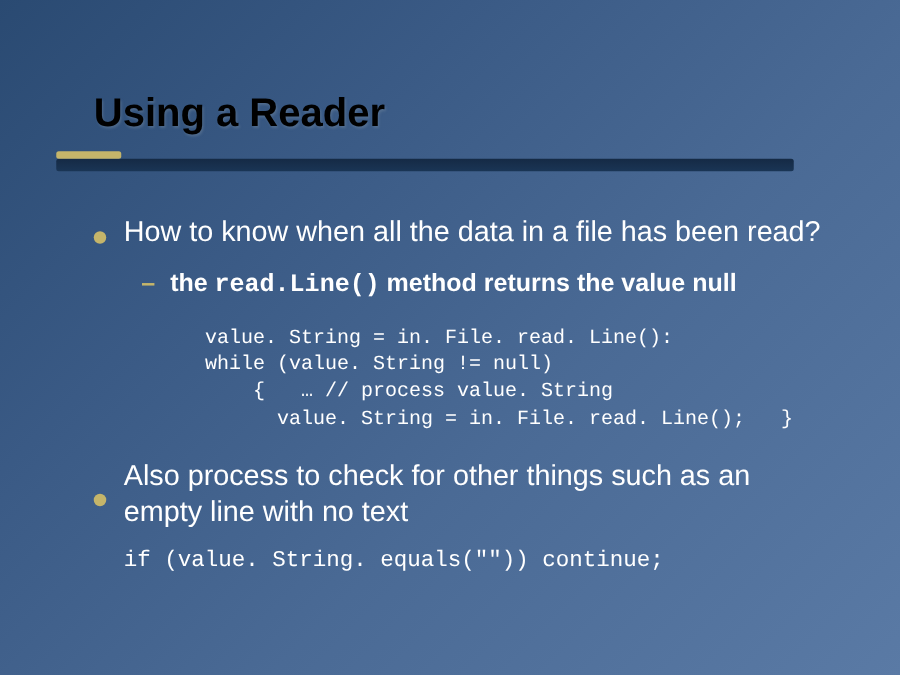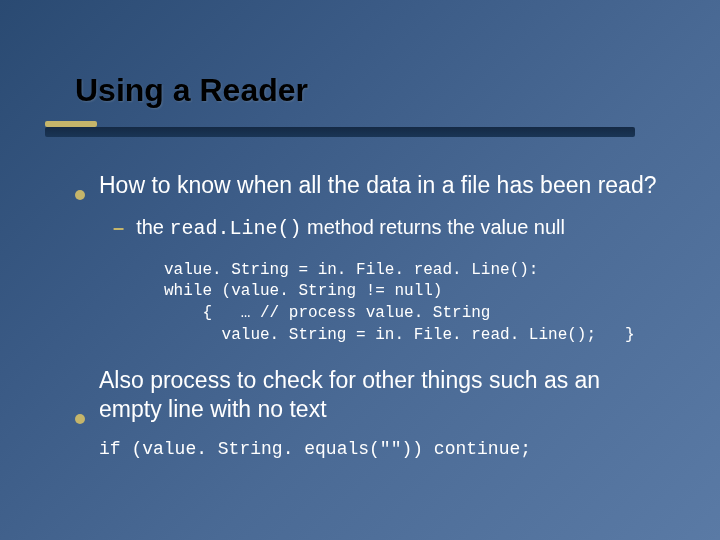--- a/index.html
+++ b/index.html
@@ -49,21 +49,21 @@
     width: 52px;
     height: 6px;
     background: #c5b56a;
     border-radius: 2px;
   }
   .content {
     padding: 30px 60px 0 75px;
   }
   .bullet-item {
     display: flex;
-    align-items: flex-end;
+    align-items: center;
     margin-bottom: 14px;
   }
   .bullet-dot {
     width: 10px;
     height: 10px;
     background: #c5b56a;
     border-radius: 50%;
     margin-top: 10px;
     margin-right: 14px;
     flex-shrink: 0;
@@ -85,20 +85,21 @@
     color: #c5b56a;
     margin-right: 12px;
     flex-shrink: 0;
     font-weight: bold;
     line-height: 1.3;
   }
   .sub-text {
     font-size: 20px;
     line-height: 1.3;
     color: #ffffff;
+    font-weight: bold;
   }
   .mono {
     font-family: "Courier New", Courier, monospace;
   }
   .code-block {
     font-family: "Courier New", Courier, monospace;
     font-size: 16px;
     line-height: 1.35;
     color: #ffffff;
     margin-left: 89px;

